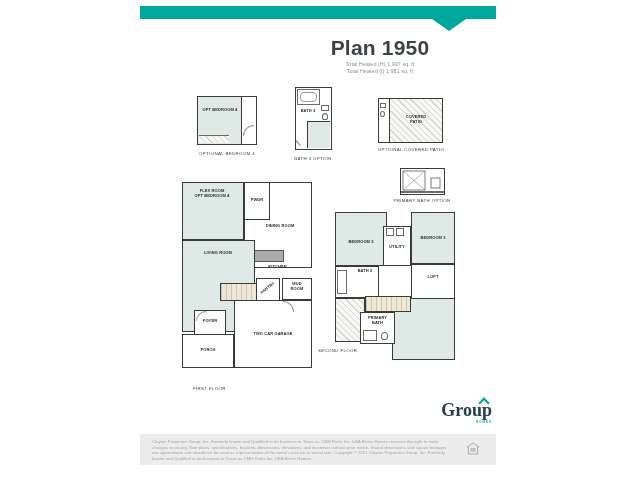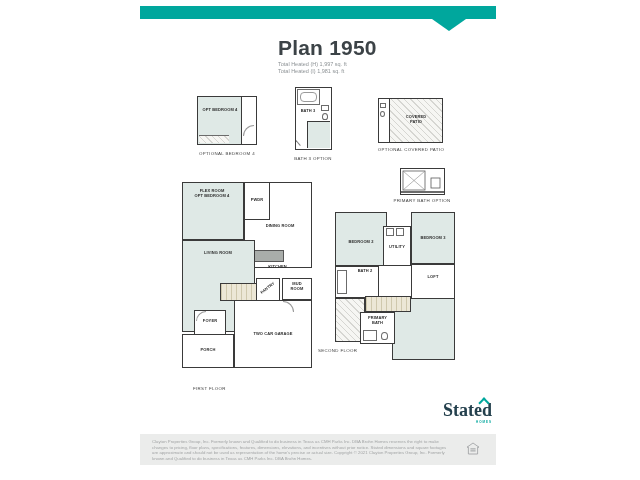--- a/index.html
+++ b/index.html
@@ -1,21 +1,21 @@
 <!DOCTYPE html>
 <html><head>
 <meta charset="utf-8">
 <style>
   html,body{margin:0;padding:0}
   body{width:640px;height:480px;background:#ffffff;position:relative;overflow:hidden;
        font-family:"Liberation Sans",sans-serif}
   .topbar{position:absolute;left:140px;top:6px;width:356px;height:13px;background:#00a79d}
   .tri{position:absolute;left:292px;top:13px;width:0;height:0;
        border-left:17px solid transparent;border-right:17px solid transparent;border-top:12px solid #00a79d}
-  .titleblock{position:absolute;left:278px;top:37px;width:188px;text-align:left}
+  .titleblock{position:absolute;left:286px;top:37px;width:188px;text-align:center}
   .title{margin:0;font-size:21px;font-weight:700;color:#3c4347;letter-spacing:.2px;line-height:22px}
   .stats{margin-top:2px}
   .stat{font-size:5.5px;color:#8e9396;line-height:7px}
   .cap{position:absolute;font-size:4.4px;color:#3f3f3f;letter-spacing:.35px;white-space:nowrap}
   .cap.c{text-align:center}
   .rm{position:absolute;border:1.2px solid #3a3a3a;background:#fff;box-sizing:border-box;overflow:hidden}
   .teal{background:#dfe9e6}
   .rlbl{font-size:4px;font-weight:600;color:#2d2d2d;text-align:center;white-space:pre-line;
         line-height:4.8px;letter-spacing:.1px;position:absolute}
   .hatchV{background:repeating-linear-gradient(90deg,#cfc8ad 0,#cfc8ad 1px,#ece7d6 1px,#ece7d6 5px)}
@@ -155,21 +155,21 @@
 
   <div class="rm" style="left:25px;top:100px;width:35px;height:32px"></div>
   <span class="rlbl" style="left:26px;top:104px;width:33px">PRIMARY
 BATH</span>
   <div class="fixture" style="left:28px;top:118px;width:14px;height:11px"></div>
   <div class="fixture" style="left:46px;top:120px;width:7px;height:8px;border-radius:50% 50% 40% 40%"></div>
 </div>
 <div class="cap" style="left:318px;top:348px">SECOND FLOOR</div>
 
 <div class="logo">
-  <span class="logo-name">Stated</span>
+  <span class="logo-name">Group</span>
   <div class="logo-caret"></div>
   <span class="logo-sub">HOMES</span>
 </div>
 
 <div class="footer">
   <div class="disclaimer">Clayton Properties Group, Inc. Formerly known and Qualified to do business in Texas as CMH Parks Inc. DBA Brohn Homes reserves the right to make changes to pricing, floor plans, specifications, features, dimensions, elevations, and incentives without prior notice. Stated dimensions and square footages are approximate and should not be used as representation of the home's precise or actual size. Copyright © 2021 Clayton Properties Group, Inc. Formerly known and Qualified to do business in Texas as CMH Parks Inc. DBA Brohn Homes.</div>
   <svg width="14" height="14" viewBox="0 0 14 14" style="position:absolute;left:326px;top:8px">
     <path d="M7 1 L13 5.2 L11.6 5.2 L11.6 12 L2.4 12 L2.4 5.2 L1 5.2 Z" fill="none" stroke="#9b9da0" stroke-width="0.8"></path>
     <rect x="4.4" y="6.4" width="5.2" height="1" fill="#9b9da0"></rect>
     <rect x="4.4" y="8.4" width="5.2" height="1" fill="#9b9da0"></rect>

